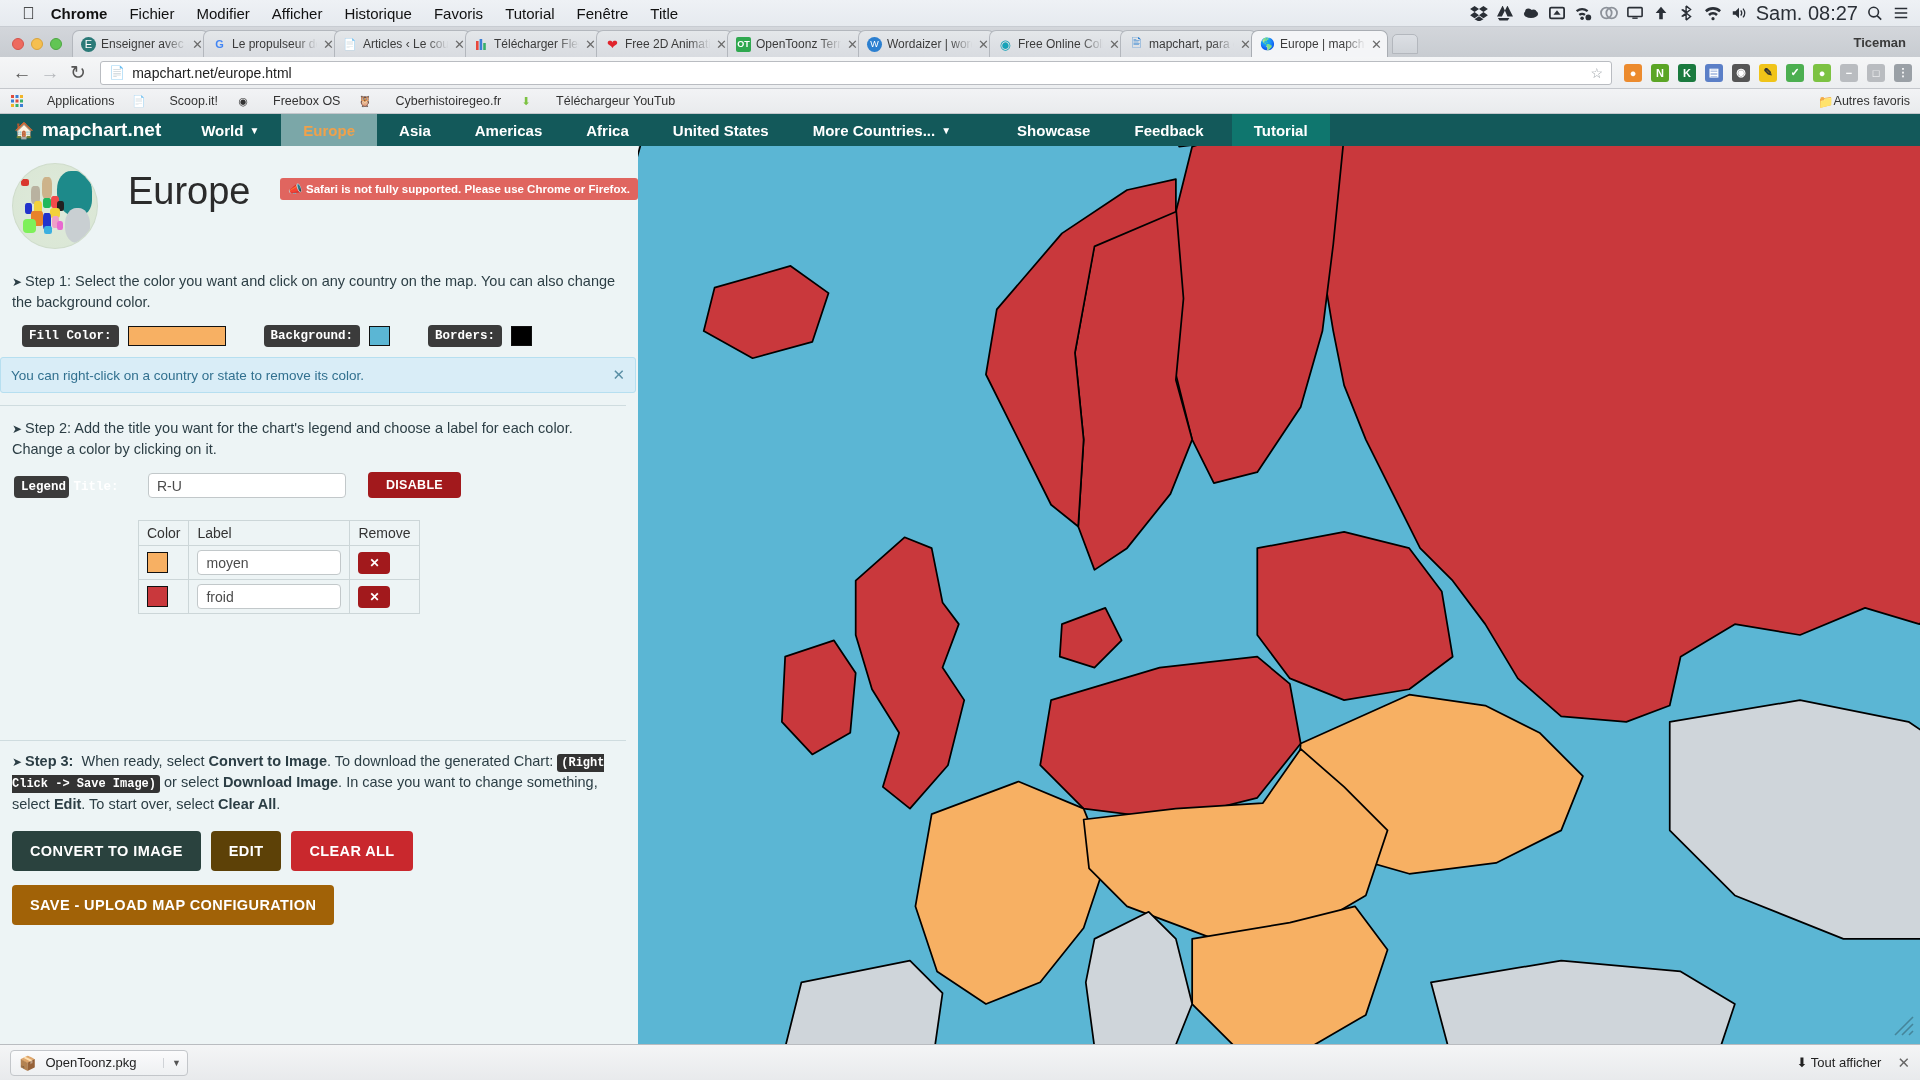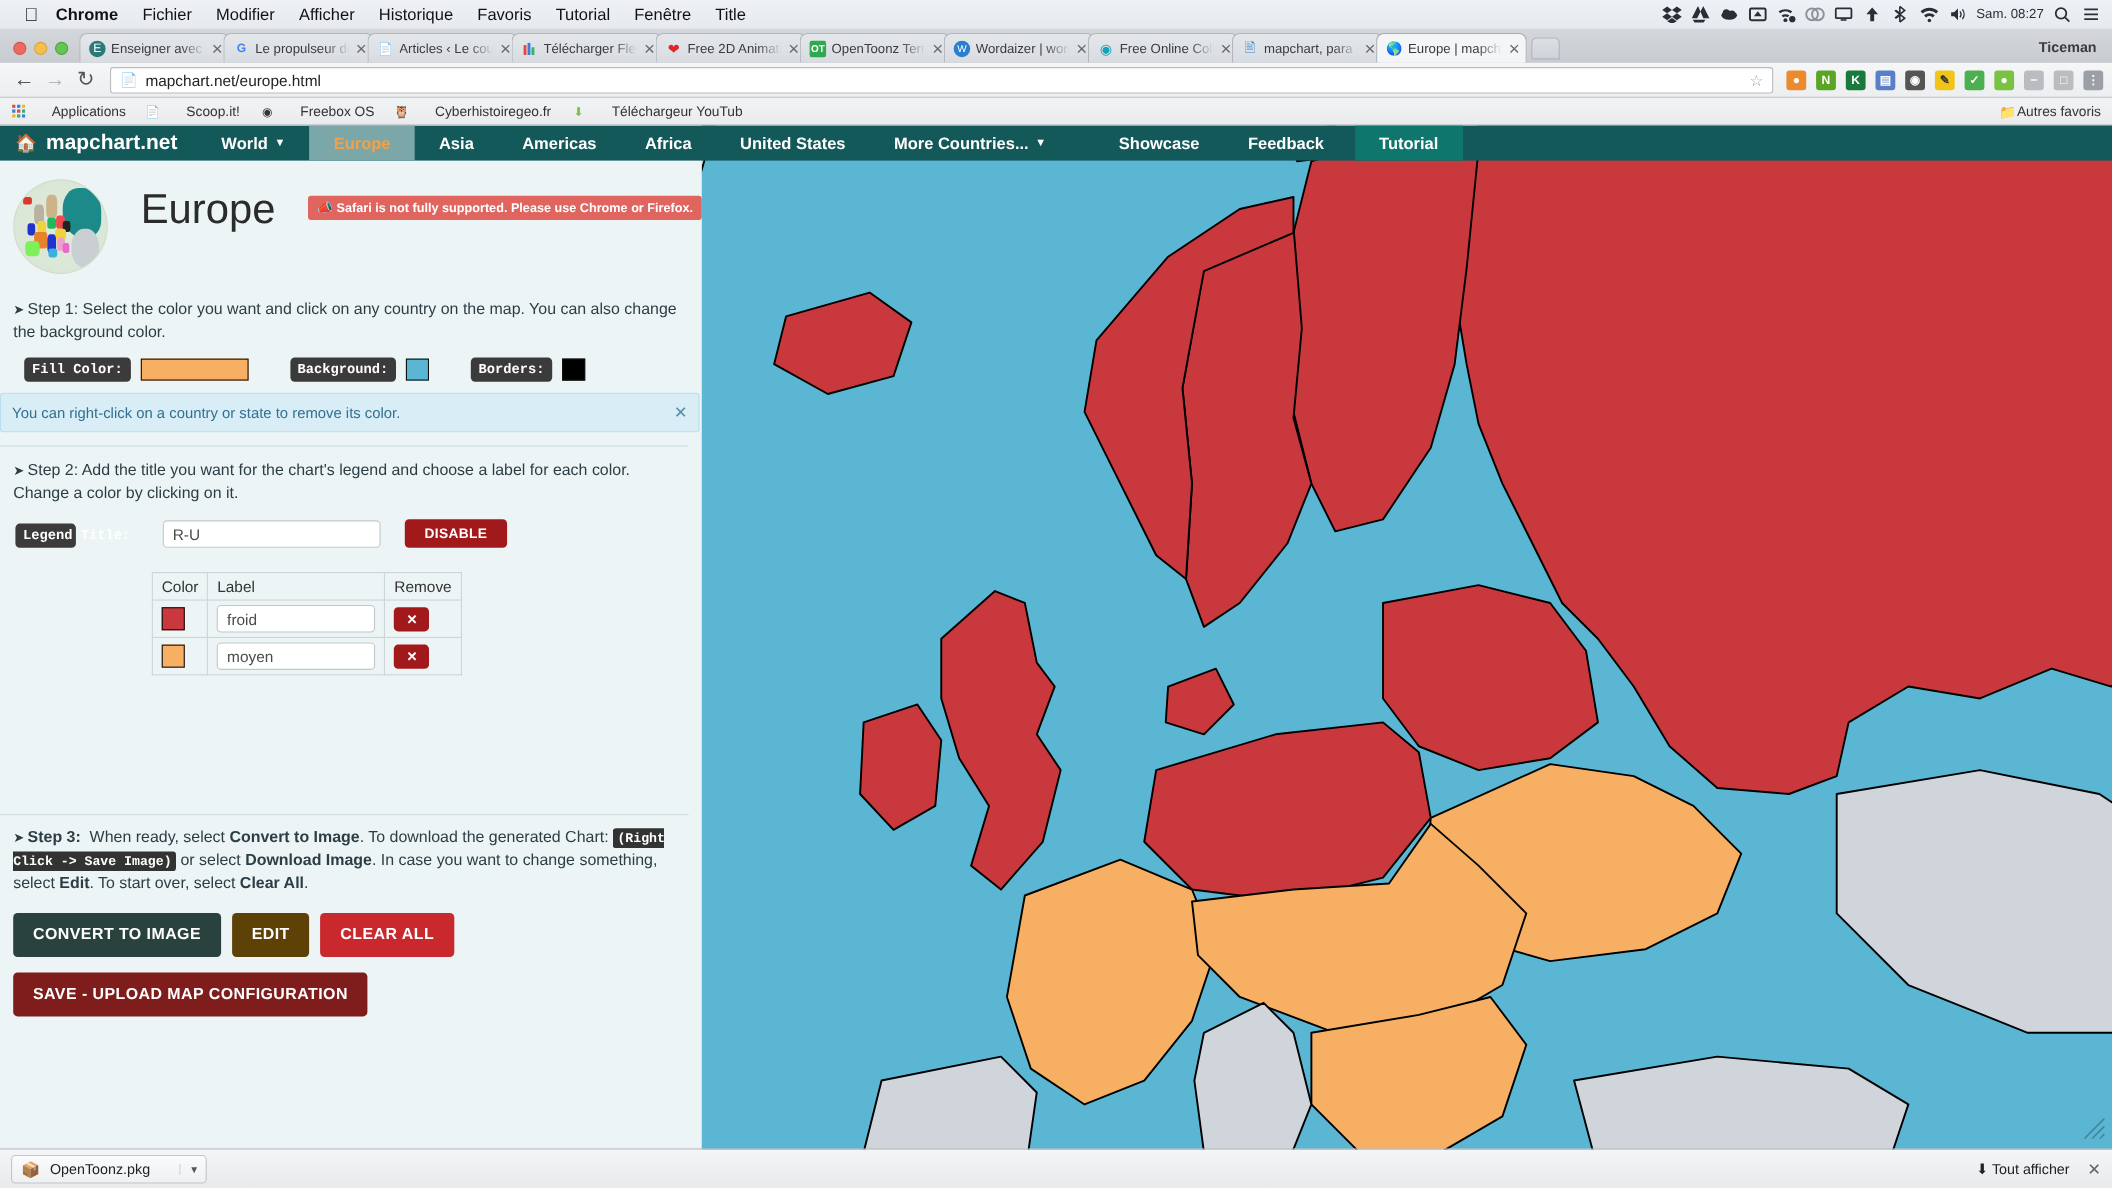--- a/index.html
+++ b/index.html
@@ -18,22 +18,22 @@
     padding: 0 10px;
     font-size: 15px;
     color: #111;
     border-bottom: 1px solid #c8ccd2;
     position: relative;
   }
   .apple-logo { font-size: 17px; margin: 0 16px 0 12px; line-height: 1; }
   #mac-menubar .mi { margin-right: 22px; white-space: nowrap; }
   #mac-menubar .mi.bold { font-weight: bold; }
   #menubar-right {
-    margin-left: auto; display: flex; align-items: flex-start; gap: 8px;
-    font-size: 12px; color: #2a2f36;
+    margin-left: auto; display: flex; align-items: center; gap: 8px;
+    font-size: 20px; color: #2a2f36;
   }
   .sysicon { width: 18px; height: 16px; display:inline-block; position:relative; }
 
   
   #chrome-window { height: 1053px; display: flex; flex-direction: column; background:#d6d9de; }
 
   #tabstrip {
     height: 30px;
     background: linear-gradient(to bottom,#d3d6db,#c8ccd1);
     display: flex; align-items: flex-end;
@@ -211,21 +211,21 @@
   #step3 { padding: 0 18px 0 12px; margin-top: 4px; }
 
   #btnrow { display:flex; align-items:center; gap:10px; padding: 16px 0 0 12px; }
   .bigbtn {
     color:#fff; font-weight:bold; font-size:14.5px; letter-spacing:.4px;
     border-radius:4px; padding: 12px 18px; white-space:nowrap;
   }
   #convert-btn { background:#2a423e; }
   #edit-btn { background:#5d4107; }
   #clearall-btn { background:#c9282d; }
-  #save-btn { background:#7f1d1d; margin: 14px 0 0 12px; display:inline-block; }
+  #save-btn { background:#a16207; margin: 14px 0 0 12px; display:inline-block; }
 
   
   #map-svg { position:absolute; inset:0; width:100%; height:100%; display:block;}
   #minus-badge {
     position:absolute; left: 300px; top: 7px;
     background:#f0a14a; color:#fff; font-size:12px;
     width:22px; height:17px; display:flex; align-items:center;
     justify-content:center; border-radius:2px;
   }
   #resize-grip {
@@ -562,40 +562,40 @@
           <thead>
             <tr>
               <th class="c-color">Color</th>
               <th>Label</th>
               <th class="c-remove">Remove</th>
             </tr>
           </thead>
           <tbody>
             <tr>
               <td class="c-color">
+                  <span class="lg-swatch" style="background:#F7B063;"></span>
+                </td>
+              <td>
+                <span class="txtinput lg-input">
+                  <span>moyen</span>
+                </span>
+              </td>
+              <td class="c-remove"><span class="rm-btn">✕</span></td>
+            </tr>
+            <tr>
+              <td class="c-color">
                   <span class="lg-swatch" style="background:#C9383C;"></span>
                 </td>
               <td>
                 <span class="txtinput lg-input">
                   <span>froid</span>
                 </span>
               </td>
               <td class="c-remove"><span class="rm-btn">✕</span></td>
             </tr>
-            <tr>
-              <td class="c-color">
-                  <span class="lg-swatch" style="background:#F7B063;"></span>
-                </td>
-              <td>
-                <span class="txtinput lg-input">
-                  <span>moyen</span>
-                </span>
-              </td>
-              <td class="c-remove"><span class="rm-btn">✕</span></td>
-            </tr>
           </tbody>
         </table>
 
         <div class="divider" style="margin-top:126px;"></div>
 
         <div class="step-txt" id="step3" style="margin-top:10px;">
           <span class="caret">➤</span><b>Step 3:</b><span>&nbsp;&nbsp;</span><span>When ready, select </span><b>Convert to Image</b><span>. To download the generated Chart: </span><span class="kbd">(Right Click -&gt; Save Image)</span><span> or select </span><b>Download Image</b><span>. In case you want to change something, select </span><b>Edit</b><span>. To start over, select </span><b>Clear All</b><span>.</span>
         </div>
 
         <div id="btnrow">

